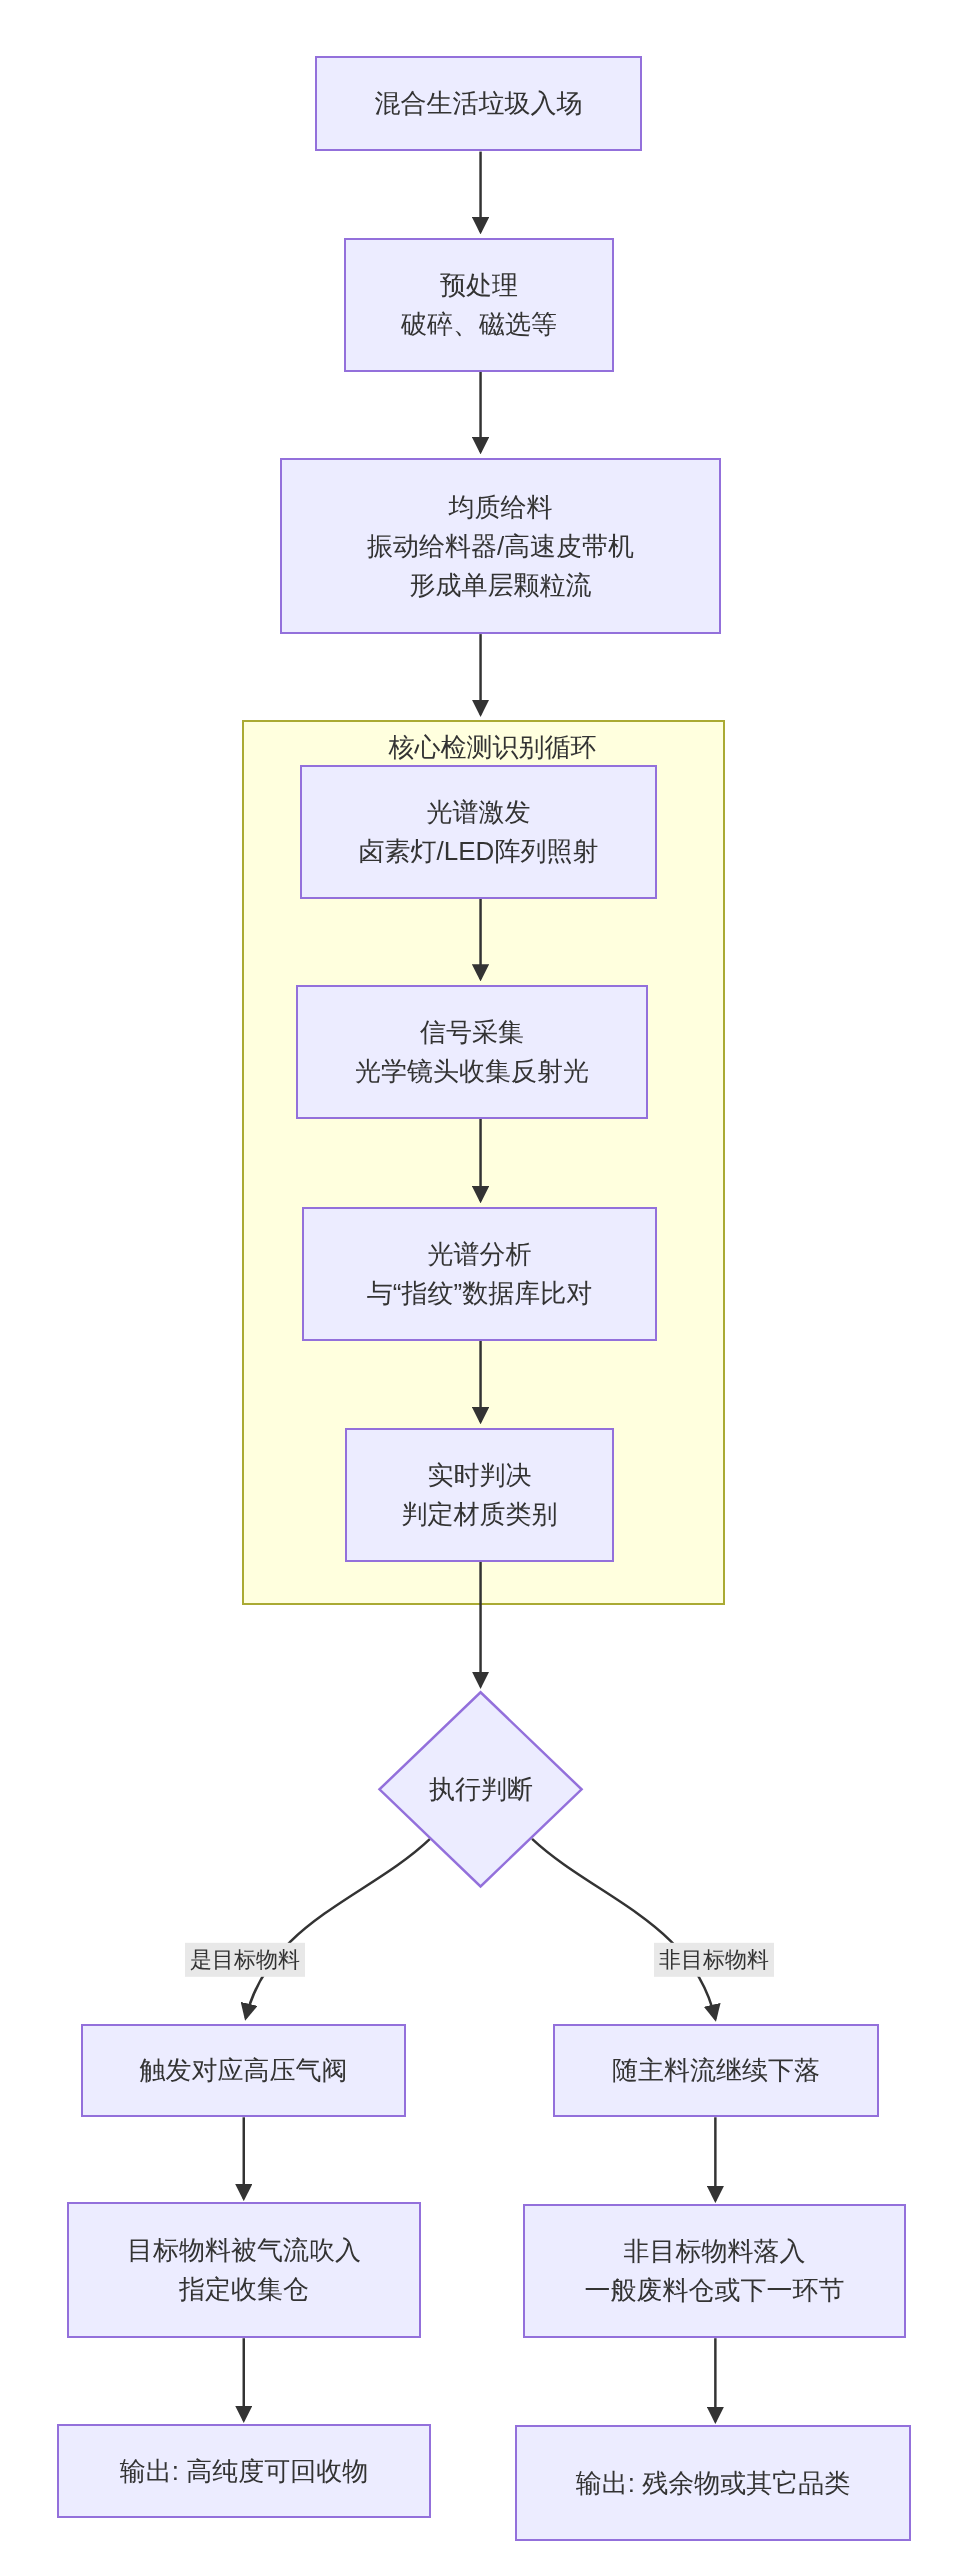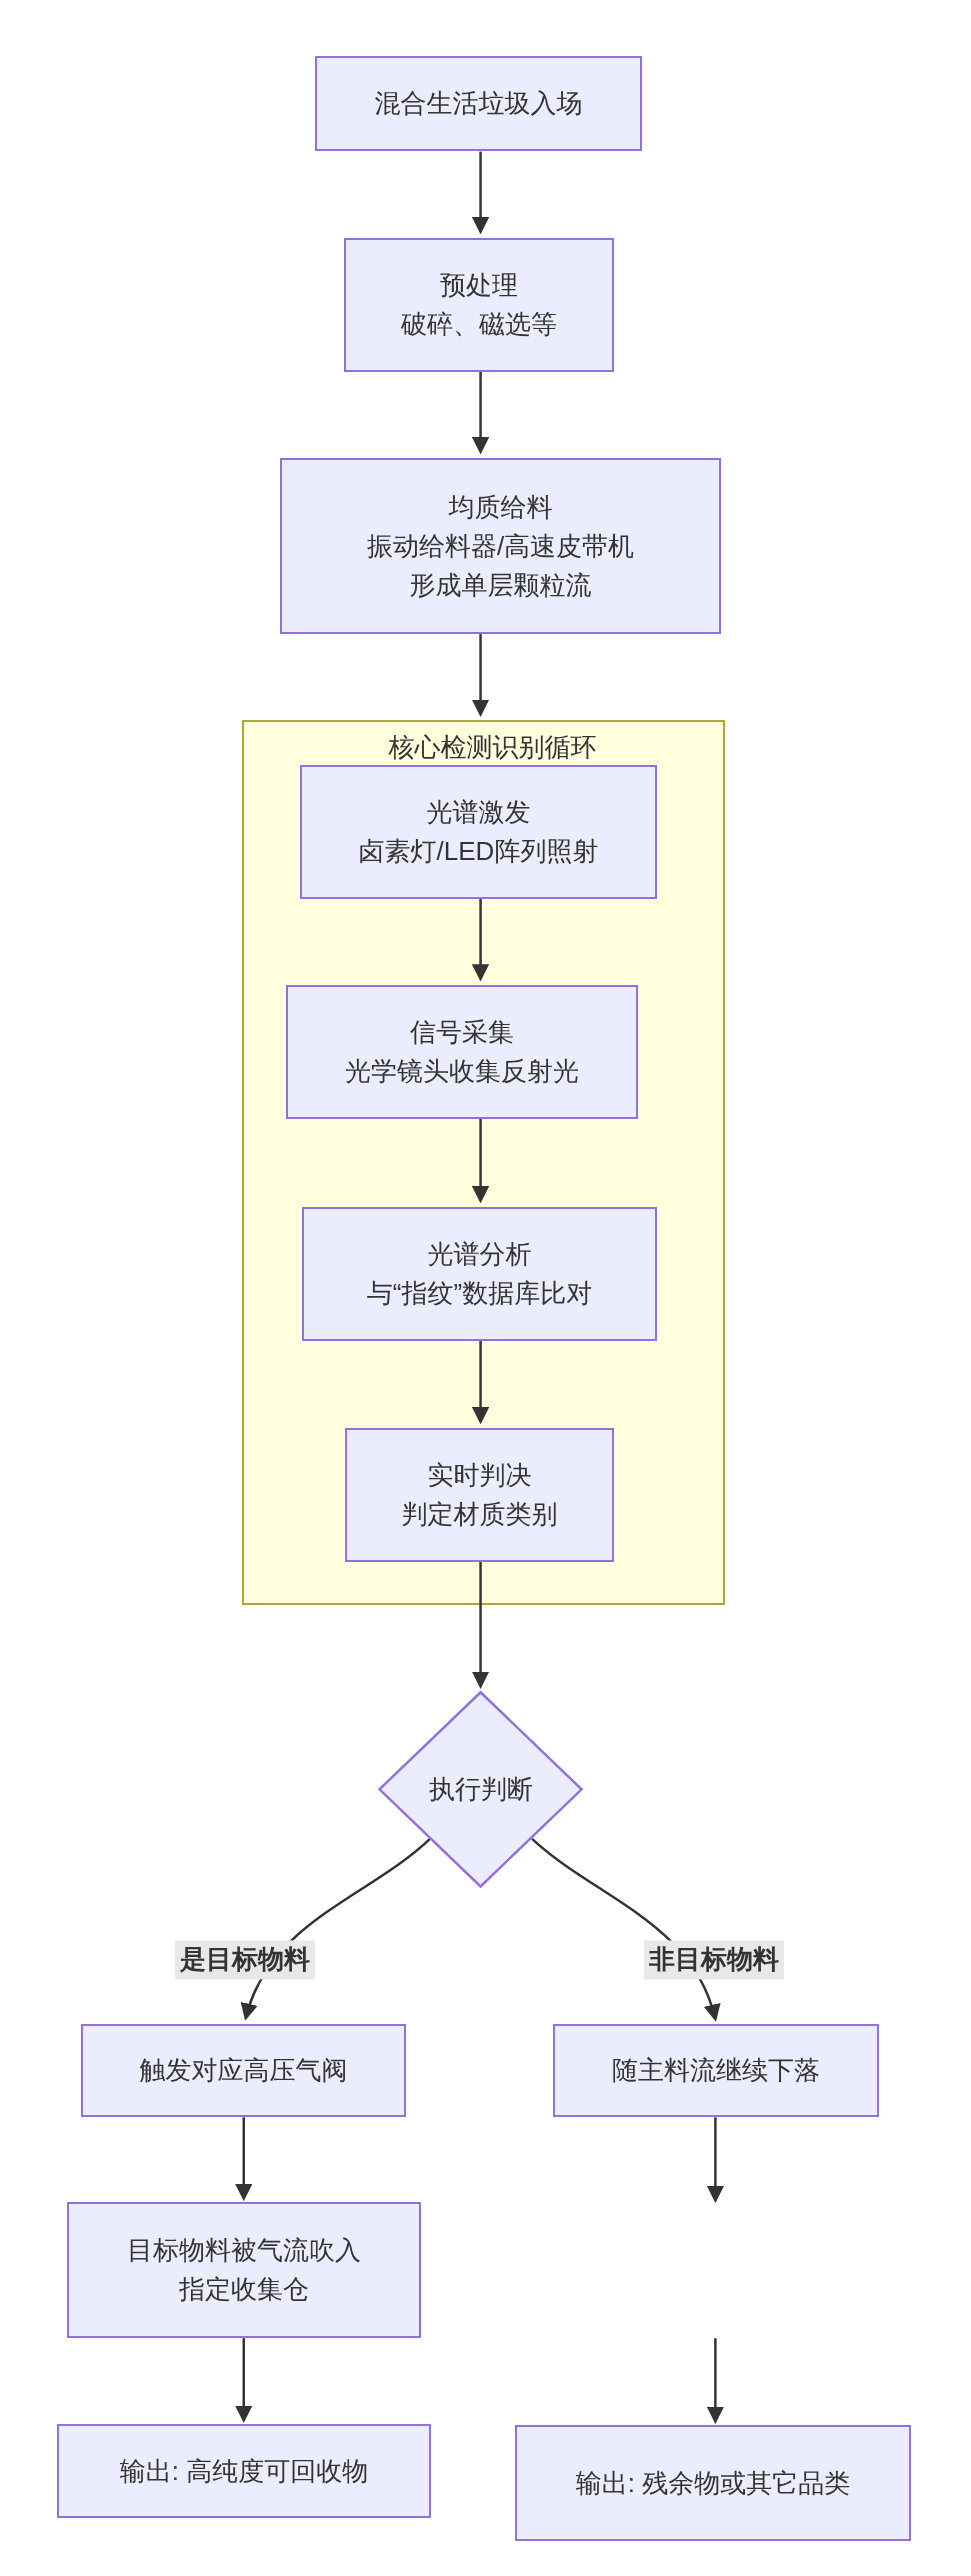--- a/index.html
+++ b/index.html
@@ -28,23 +28,22 @@
     font-size:26px;line-height:1.5;text-align:center;color:var(--text-color,#333);
   }
   .diamond-shape{fill:var(--node-fill,#ececff);stroke:var(--node-border,#9370db);stroke-width:2.5;}
   .diamond-label{
     position:absolute;z-index:2;transform:translate(-50%,-50%);
     font-size:26px;color:var(--text-color,#333);white-space:nowrap;
   }
   .edge-label{
     position:absolute;z-index:3;transform:translate(-50%,-50%);
     background:var(--edge-label-bg,#e8e8e8);
-    font-size:26px;line-height:1.2;padding:4px 5px;white-space:nowrap;
+    font-size:22px;line-height:1.2;padding:4px 5px;white-space:nowrap;
     color:var(--text-color,#333);
-    font-weight:bold;
   }
 </style>
 </head>
 <body>
 
 <div class="canvas">
 
   <div class="cluster" style="left:242px;top:720px;width:483px;height:885px"></div>
   <div class="cluster-label" style="left:251px;top:729px;width:483px">核心检测识别循环</div>
 
@@ -87,21 +86,21 @@
     <span>均质给料</span>
     <span>振动给料器/高速皮带机</span>
     <span>形成单层颗粒流</span>
   </div>
 
   <div class="node" style="left:300px;top:765px;width:357px;height:134px">
     <span>光谱激发</span>
     <span>卤素灯/LED阵列照射</span>
   </div>
 
-  <div class="node" style="left:286px;top:985px;width:352px;height:134px">
+  <div class="node" style="left:296px;top:985px;width:352px;height:134px">
     <span>信号采集</span>
     <span>光学镜头收集反射光</span>
   </div>
 
   <div class="node" style="left:302px;top:1207px;width:355px;height:134px">
     <span>光谱分析</span>
     <span>与“指纹”数据库比对</span>
   </div>
 
   <div class="node" style="left:345px;top:1428px;width:269px;height:134px">
@@ -124,19 +123,23 @@
   </div>
 
   <div class="node" style="left:57px;top:2424px;width:374px;height:94px">
     <span>输出: 高纯度可回收物</span>
   </div>
 
   <div class="node" style="left:553px;top:2024px;width:326px;height:93px">
     <span>随主料流继续下落</span>
   </div>
 
+  <div class="node" style="left:523px;top:2204px;width:383px;height:134px">
+    <span>非目标物料落入</span>
+    <span>一般废料仓或下一环节</span>
+  </div>
 
   <div class="node" style="left:515px;top:2425px;width:396px;height:116px">
     <span>输出: 残余物或其它品类</span>
   </div>
 
 </div>
 
 
 </body></html>

